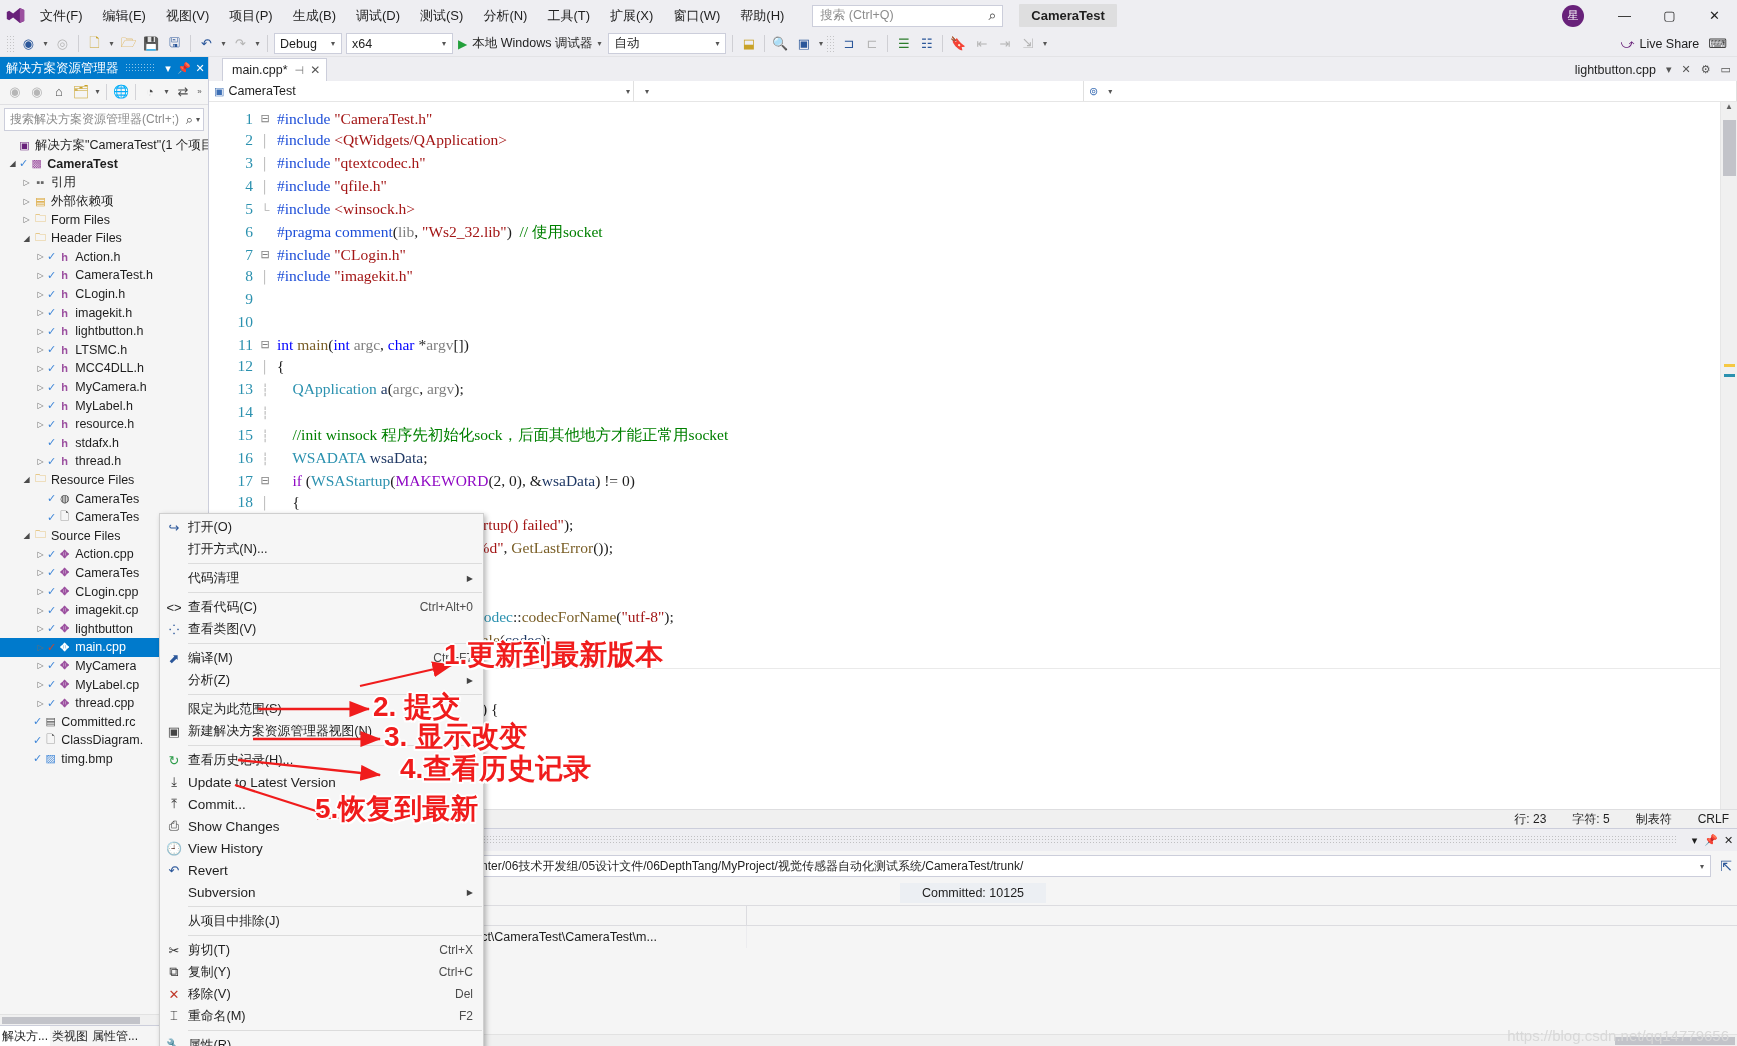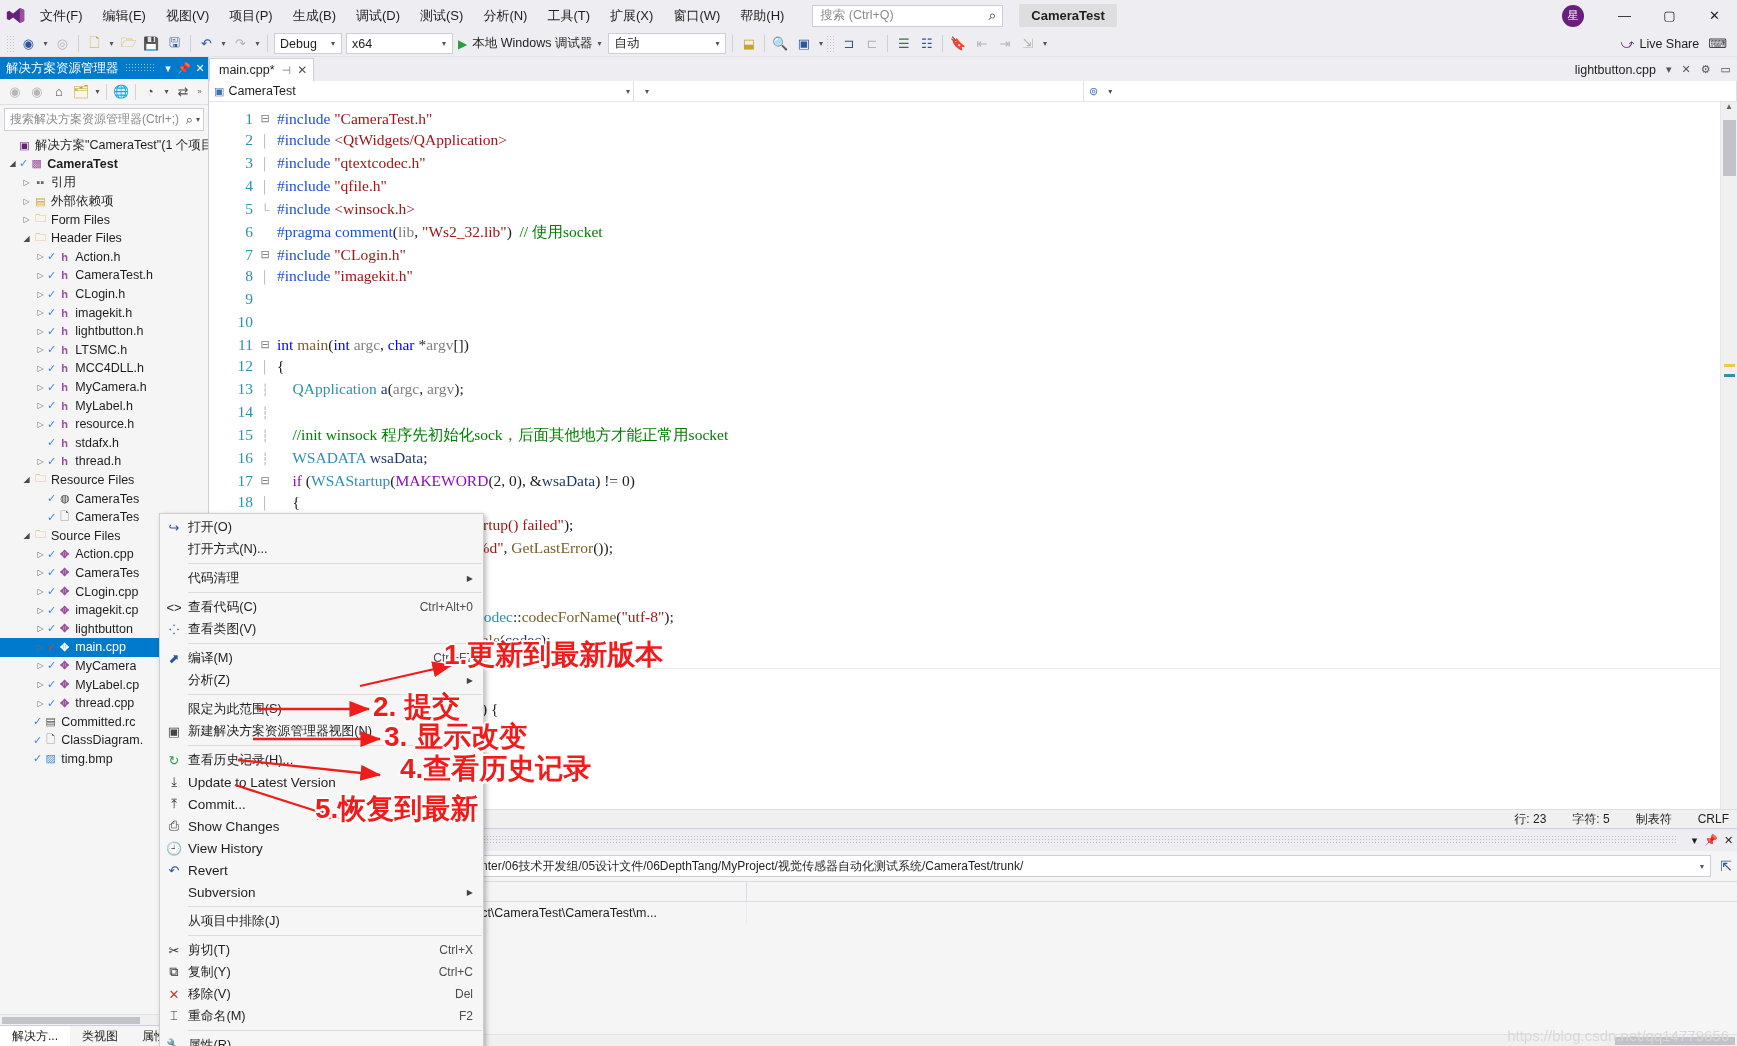--- a/index.html
+++ b/index.html
@@ -102,29 +102,29 @@
   .arrow { width:13px; text-align:center; font-size:8px; color:#6d6d6d; flex:0 0 13px; }
   .arrow.open { color:#4b4b4b; }
   .tick { color:#3d85d8; font-size:11px; margin-right:1px; }
   .tick.red { color:#d24726; }
   .ticon { width:15px; text-align:center; font-size:11px; margin-right:3px; flex:0 0 15px; }
   .tlabel { overflow:hidden; }
   .ind1 { padding-left:6px; } .ind2 { padding-left:20px; } .ind3 { padding-left:34px; }
 
   .solex-tabs { height:21px; display:flex; align-items:center; border-top:1px solid #cccedb;
                 background:#f5f5f5; font-size:12px; }
-  .solex-tab { padding:2px 12px; color:#1e1e1e; }
+  .solex-tab { padding:2px 2px; color:#1e1e1e; }
   .solex-tab.active { background:#fff; border-top:1px solid #cccedb; }
   .hscroll { height:11px; background:#f0f0f0; border-top:1px solid #e2e2e2; position:relative; }
   .hscroll .thumb { position:absolute; left:2px; top:2px; width:138px; height:7px; background:#c2c3c9; }
 
   
   .editor-col { flex:1; display:flex; flex-direction:column; min-width:0; background:#fff; }
   .doc-tabs { height:24px; background:#eeeef2; display:flex; align-items:flex-end; position:relative;
-              padding-left:0; }
+              padding-left:13px; }
   .doc-tab { height:23px; display:flex; align-items:center; padding:0 6px 0 9px;
              background:#fff; border:1px solid #cccedb; border-bottom:none; font-size:12.5px; }
   .doc-tab .pin { margin-left:7px; color:#777; font-size:11px; }
   .doc-tab .x { margin-left:6px; color:#555; font-size:12px; }
   .doc-right { margin-left:auto; display:flex; align-items:center; font-size:12.5px;
                padding-right:6px; height:23px; color:#1e1e1e; }
   .doc-right .mini { margin-left:10px; color:#555; font-size:11px; }
 
   .nav-bar { height:21px; display:flex; align-items:stretch; background:#fff;
              border-bottom:1px solid #e6e6e6; }
@@ -679,20 +679,23 @@
           <div class="svn-ic">⬇</div>
           <div class="tb-caret">▾</div>
           <div class="svn-ic">↶</div>
           <div class="svn-refresh">⟳</div>
           <div class="svn-url">
             <span class="u">svn://10.8.200.166/testingcenter/06技术开发组/05设计文件/06DepthTang/MyProject/视觉传感器自动化测试系统/CameraTest/trunk/</span>
             <span class="cv">▾</span>
           </div>
           <div class="svn-ic">⇱</div>
         </div>
+        <div class="committed">
+          <span class="box">Committed:  10125</span>
+        </div>
         <div class="chg-head">
           <div class="c-proj">Project</div>
           <div class="c-chg">Change</div>
           <div class="c-path">Full Path</div>
         </div>
         <div class="chg-row">
           <div class="c-proj">CameraT...</div>
           <div class="c-chg">Edited</div>
           <div class="c-path">E:\Project\VS Qt_Project\CameraTest\CameraTest\m...</div>
         </div>

